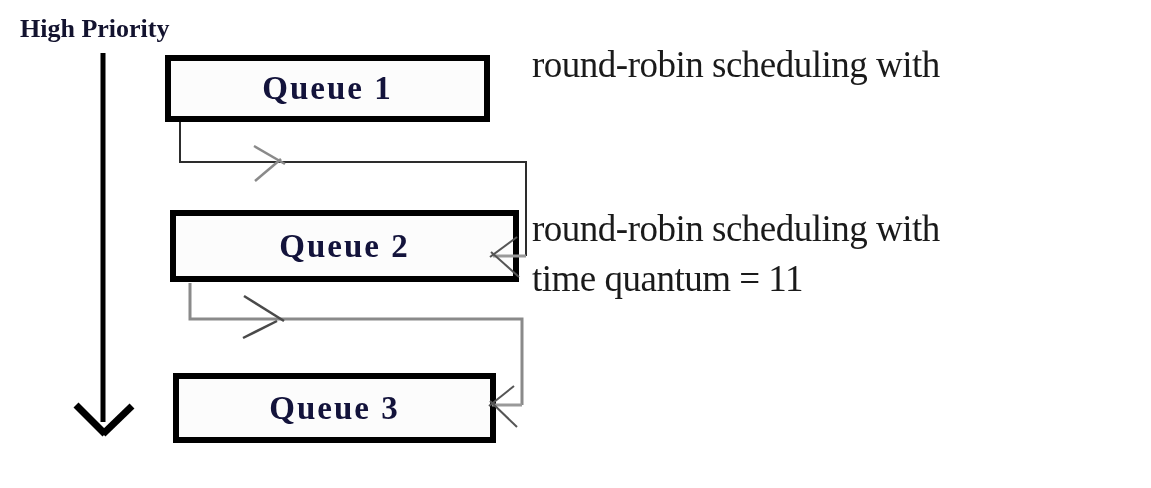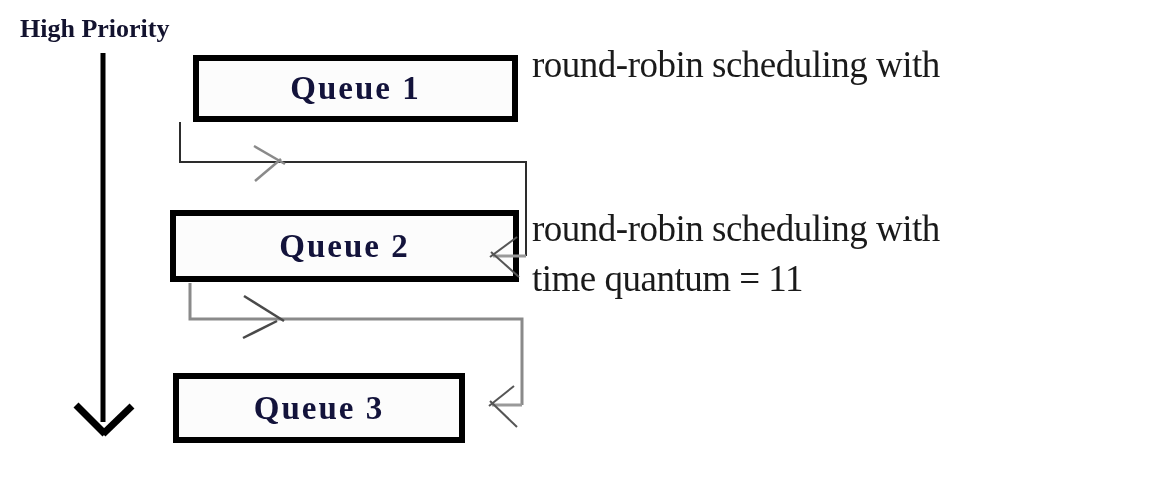--- a/index.html
+++ b/index.html
@@ -21,23 +21,23 @@
   #low-priority-label{left:38px;top:438px;}
   .queue-box{
     position:absolute;
     box-sizing:border-box;
     border:6px solid #000000;
     background:#fcfcfc;
     display:flex;
     align-items:center;
     justify-content:center;
   }
-  #queue-box-1{left:165px;top:55px;width:325px;height:67px;margin-left:28px;}
+  #queue-box-1{left:165px;top:55px;width:325px;height:67px;}
   #queue-box-2{left:170px;top:210px;width:349px;height:72px;}
-  #queue-box-3{left:173px;top:373px;width:292px;height:70px;text-align:center;}
+  #queue-box-3{left:173px;top:373px;width:323px;height:70px;text-align:center;}
   .queue-label{
     font-weight:bold;
     font-size:33px;
     letter-spacing:2px;
     color:#13133b;
     white-space:nowrap;
   }
   .annotation{
     position:absolute;
     left:532px;

